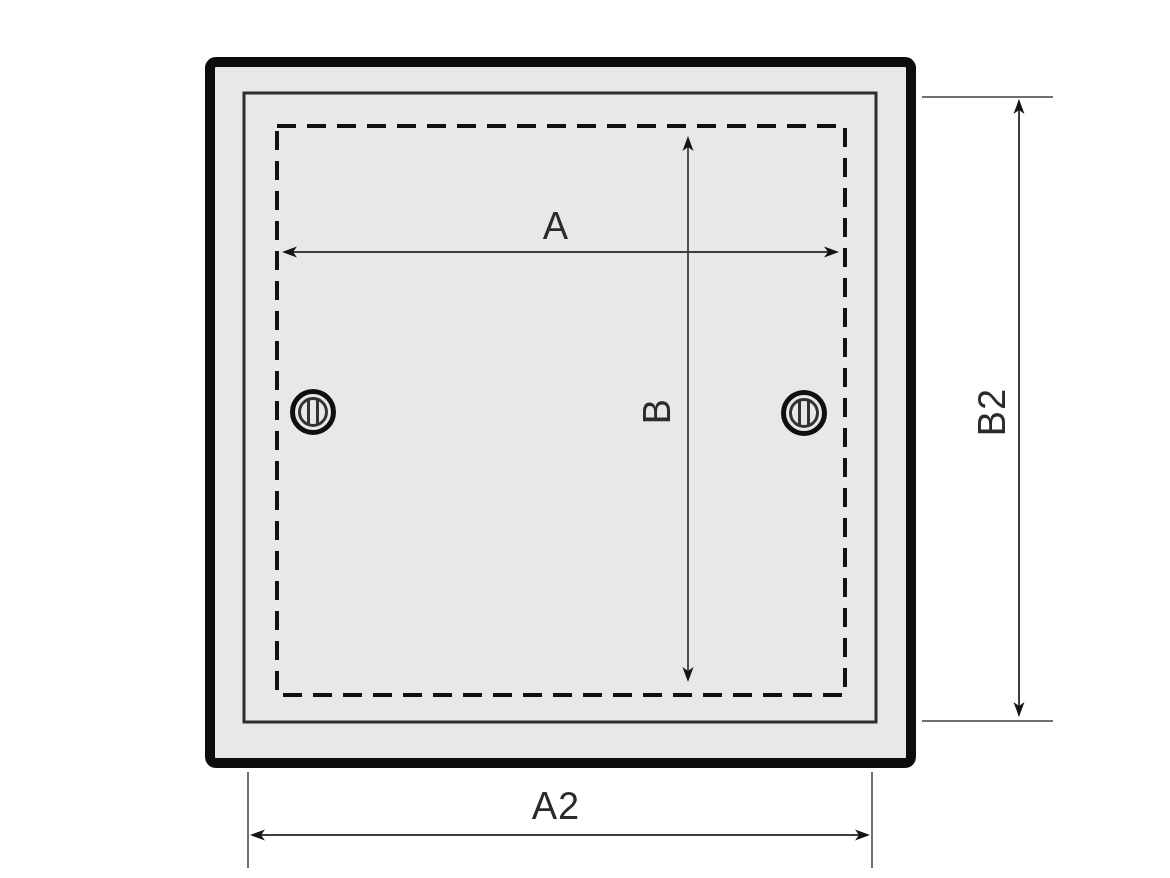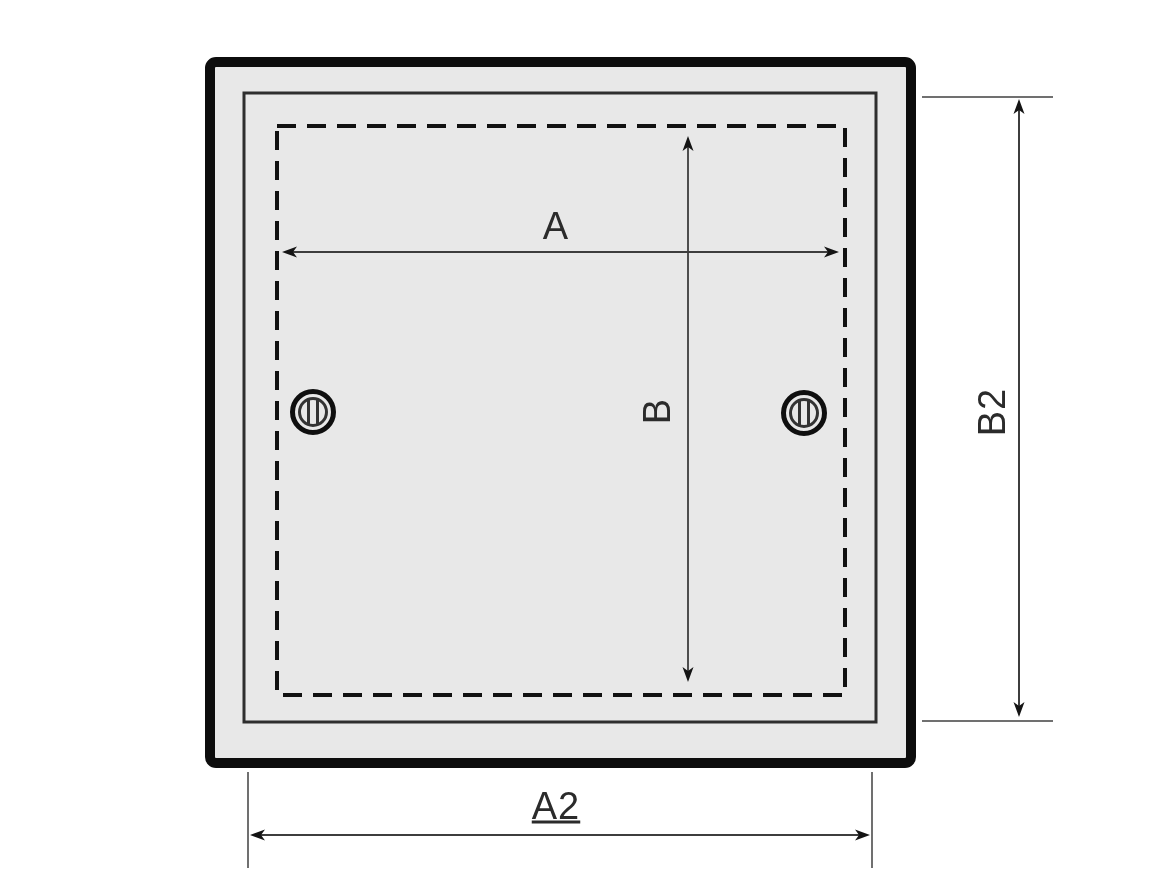--- a/index.html
+++ b/index.html
@@ -91,17 +91,17 @@
       <line x1="1019" y1="110" x2="1019" y2="706" stroke="#3d3d3d" stroke-width="2"></line>
       <use href="#arrowhead" transform="translate(1019,99) rotate(90)"></use>
       <use href="#arrowhead" transform="translate(1019,717) rotate(-90)"></use>
     </g>
   </svg>
 
   <div class="dim-label" style="left:556px; top:226px;">A</div>
 
   <div class="dim-label rotated" style="left:657px; top:411px;">B</div>
 
-  <div class="dim-label" style="left:556px; top:806px;text-decoration:underline;">A2</div>
+  <div class="dim-label" style="left:556px; top:806px;">A2</div>
 
   <div class="dim-label rotated" style="left:992px; top:412px;">B2</div>
 
 </div>
 
 </body></html>

